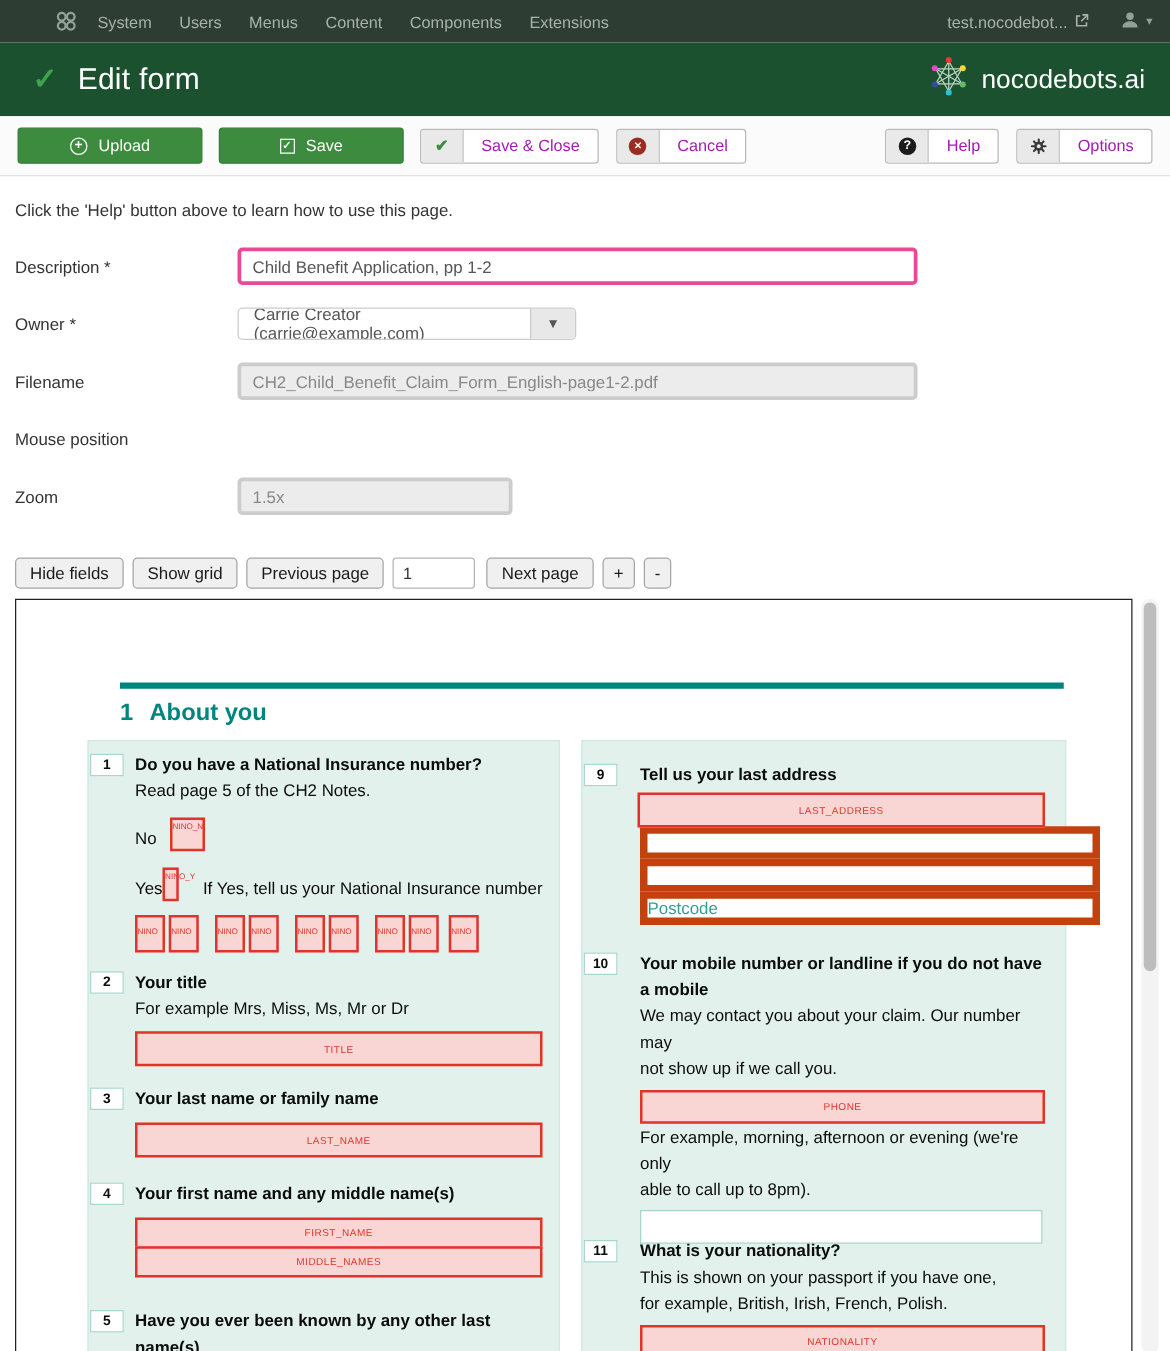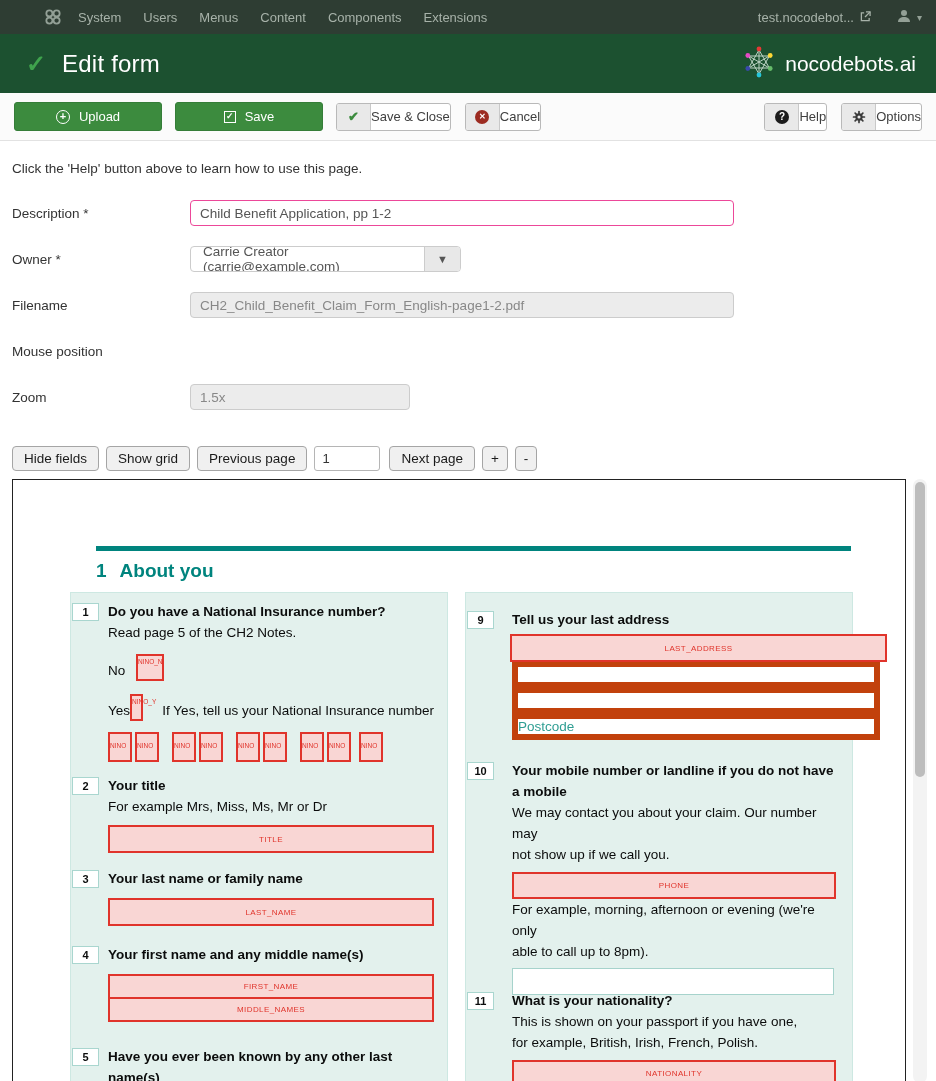--- a/index.html
+++ b/index.html
@@ -30,35 +30,35 @@
     background:#3c8b3e; border:1px solid #357d38; color:#fff; font-size:13px;
     display:inline-flex; align-items:center; gap:9px; margin-right:13px; cursor:pointer; }
   .ico-circle { width:14px; height:14px; border:1.5px solid #fff; border-radius:50%;
     display:inline-flex; align-items:center; justify-content:center; font-size:11px; font-weight:bold; line-height:1; }
   .ico-sq { width:12px; height:12px; border:1.5px solid #fff;
     display:inline-flex; align-items:center; justify-content:center; font-size:9px; font-weight:bold; line-height:1; }
   .btn-split { height:28px; border:1px solid #b9b9b9; border-radius:3px; background:#fff;
     display:inline-flex; overflow:hidden; margin-right:14px; cursor:pointer; }
   .btn-split .ic { width:34px; background:#e9e9e9; border-right:1px solid #c9c9c9;
     display:flex; align-items:center; justify-content:center; }
-  .btn-split .lbl { padding:0 0; font-size:13px; color:#404040; display:flex; align-items:center; }
+  .btn-split .lbl { padding:0 14px; font-size:13px; color:#a21caf; display:flex; align-items:center; }
   .cir { border-radius:50%; width:14px; height:14px; display:inline-flex;
     align-items:center; justify-content:center; color:#fff; font-weight:bold; line-height:1; }
   .cir.red { background:#9c2b21; font-size:8px; }
   .cir.dark { background:#1c1c1c; font-size:10px; }
   .tb-right { margin-left:auto; display:flex; }
   .tb-right .btn-split { margin-right:0; }
   .tb-right .btn-split + .btn-split { margin-left:14px; }
   .chk-green { color:#3c8b3e; font-size:13px; font-weight:bold; }
 
   
   .notice { margin:20px 0 24px 12px; font-size:13.5px; color:#333; }
   .frow { display:flex; align-items:center; margin:0 0 20px 12px; height:26px; }
   .frow label { width:178px; font-size:13.5px; color:#333; }
-  .tinput { height:26px; border:1px solid #ec4899; border-radius:4px; background:#fff;
+  .tinput { height:26px; border:3px solid #ec4899; border-radius:4px; background:#fff;
     color:#555; font-size:13.5px; padding:12px 9px; font-family:"Liberation Sans",sans-serif; }
   .tinput.w-lg { width:544px; }
   .tinput.dis { background:#ececec; border-color:#ccc; color:#888; }
   .tinput.w-md { width:220px; }
   .selectbox { display:inline-flex; height:26px; border:1px solid #ccc; border-radius:4px;
     overflow:hidden; background:#fff; cursor:pointer; }
   .selectbox .sval { padding:0 12px; font-size:13.5px; color:#555; display:flex; align-items:center; width:233px; }
   .selectbox .scaret { width:36px; background:#e8e8e8; border-left:1px solid #ccc;
     display:flex; align-items:center; justify-content:center; color:#555; font-size:11px; }
 
@@ -110,21 +110,21 @@
 
   .ninorow { display:flex; align-items:flex-start; margin-top:11px; }
   .nino { width:24px; height:30px; background:#f9d6d4; border:2px solid #e0342b; position:relative; cursor:move; }
   .nino .rlab { position:absolute; top:1px; left:0px; font-size:6.5px; color:#e0342b; }
   .m3 { margin-right:3px; } .m13 { margin-right:13px; } .m8 { margin-right:8px; }
 
   .addrstack { margin-top:4px; }
   .wrow { width:368px; height:27px; background:#fff; border:6px solid #c2410c; margin-top:-1px;
     display:flex; align-items:center; justify-content:flex-start; }
   .wrow.teal { color:#2f9e93; font-size:13.5px; }
-  .overlap { margin-left:-2px; width:377px; height:28px; }
+  .overlap { margin-left:-2px; width:326px; height:28px; }
   .winput { width:322px; height:27px; background:#fff; border:1px solid #a6d3cc; margin-top:6px; }
 </style>
 </head>
 <body>
 
 <nav class="menubar">
   <span class="jicon">
     <svg width="18" height="18" viewBox="0 0 20 20" fill="none" stroke="#93a096" stroke-width="2">
       <circle cx="6" cy="6" r="3.4"></circle>
         <circle cx="14" cy="6" r="3.4"></circle>

